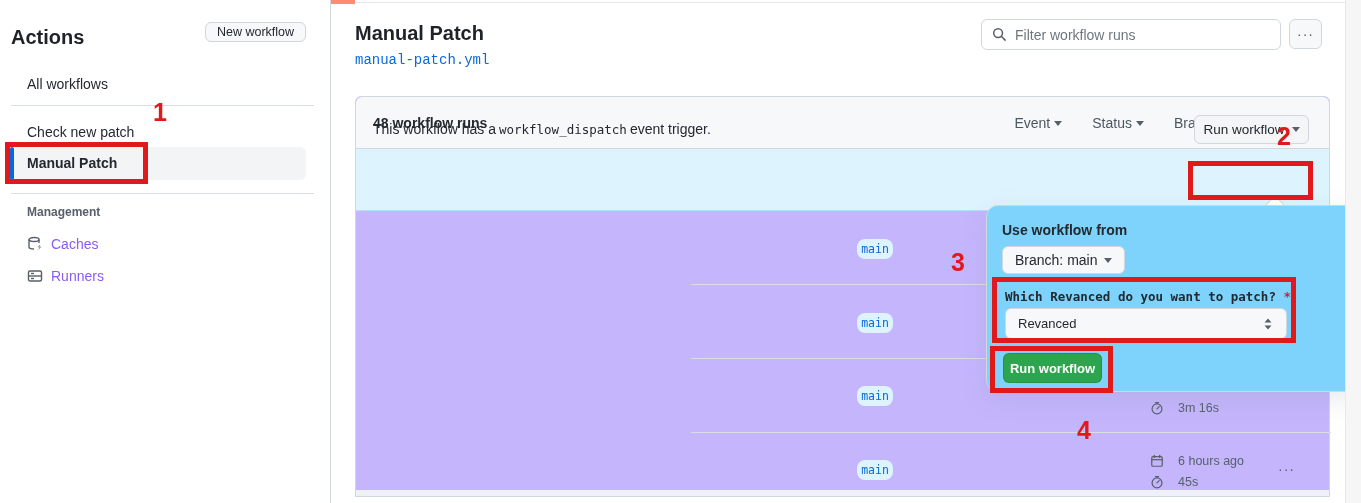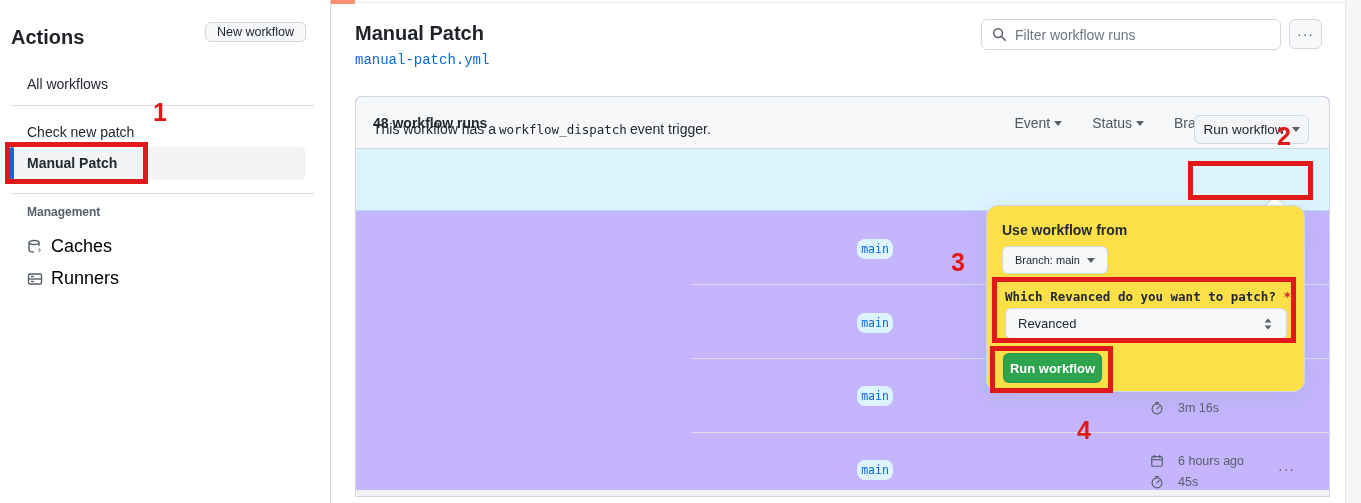--- a/index.html
+++ b/index.html
@@ -14,21 +14,21 @@
   
   .sidebar { position:absolute; left:0; top:0; width:330px; height:503px; background:#fff; }
   .sidebar-title { position:absolute; left:11px; top:26px; font-size:20px; font-weight:700; color:#1f2328; }
   .btn-light { display:inline-flex; align-items:center; justify-content:center; background:#f6f8fa; border:1px solid #d0d7de; border-radius:6px; color:#24292f; font-size:12.5px; font-weight:500; cursor:pointer; }
   .new-workflow { position:absolute; left:205px; top:22px; width:101px; height:20px; }
   .side-item { position:absolute; left:27px; font-size:14px; color:#24292f; cursor:pointer; }
   .divider-h { position:absolute; left:11px; width:303px; height:1px; background:#d8dee4; }
   .selected-pill { position:absolute; left:10px; top:147px; width:296px; height:33px; background:#f2f4f6; border-radius:6px; }
   .selected-bar { position:absolute; left:10px; top:147px; width:4px; height:33px; background:#0969da; border-radius:2px; }
   .mgmt-label { position:absolute; left:27px; top:205px; font-size:12px; font-weight:600; color:#57606a; }
-  .mgmt-item { position:absolute; left:27px; display:flex; align-items:center; gap:8px; font-size:18px; color:#000000; cursor:pointer; }
+  .mgmt-item { position:absolute; left:27px; display:flex; align-items:center; gap:8px; font-size:14px; color:#8b5cf6; cursor:pointer; }
   .mgmt-item svg { flex:0 0 auto; }
 
   .v-divider { position:absolute; left:330px; top:0; width:1px; height:503px; background:#d0d7de; }
 
   
   .page-title { position:absolute; left:355px; top:22px; font-size:20px; font-weight:600; color:#1f2328; }
   .yml-link { position:absolute; left:355px; top:52px; font-size:14px; color:#0969da; text-decoration:none; cursor:pointer;font-family:Liberation Mono, monospace; }
   .search-box { position:absolute; left:981px; top:19px; width:300px; height:31px; border:1px solid #d0d7de; border-radius:6px; background:#fff; display:flex; align-items:center; padding:0 10px; gap:8px; }
   .search-box input { border:none; outline:none; flex:1; font-size:14px; color:#24292f; font-family:"Liberation Sans", sans-serif; background:transparent; }
   .search-box input::placeholder { color:#6e7781; }
@@ -47,24 +47,24 @@
   .banner-text .code { font-family:"DejaVu Sans Mono", monospace; font-size:12.5px; padding:0 3px; }
   .run-workflow-toggle { position:absolute; left:838px; top:18px; width:115px; height:29px; gap:7px; font-size:13.5px; background:#f3f5f7; }
 
   .row-divider { position:absolute; height:1px; background:#d8dee4; left:335px; width:640px; }
   .branch-badge { position:absolute; left:501px; width:36px; height:20px; background:#ddf4ff; border-radius:8px; color:#0969da; font-family:"DejaVu Sans Mono", monospace; font-size:11.5px; display:flex; align-items:center; justify-content:center; cursor:pointer; }
   .meta { position:absolute; display:flex; align-items:center; gap:14px; font-size:12.5px; color:#57606a; }
   .row-kebab { position:absolute; left:922px; top:364px; font-size:14px; letter-spacing:1px; color:#57606a; cursor:pointer; border:none; background:none; }
   .table-footer-strip { position:absolute; left:0; bottom:0; width:100%; height:6px; background:#eff2f5; }
 
   
-  .run-dialog { position:absolute; left:986px; top:205px; width:319px; height:187px; background:#fde047; border:1px solid #d0d7de; border-radius:12px; box-shadow:0 8px 24px rgba(140,149,159,0.2); }
+  .run-dialog { position:absolute; left:986px; top:205px; width:376px; height:187px; background:#7dd3fc; border:1px solid #d0d7de; border-radius:12px; box-shadow:0 8px 24px rgba(140,149,159,0.2); }
   .dialog-caret { position:absolute; left:1268px; top:198px; width:14px; height:14px; background:#fff; border-left:1px solid #d0d7de; border-top:1px solid #d0d7de; transform:rotate(45deg); }
   .dialog-title { position:absolute; left:15px; top:16px; font-size:14px; font-weight:700; color:#24292f; }
-  .branch-btn { position:absolute; left:15px; top:40px; height:28px; padding:0 12px; gap:7px; font-size:11px; }
+  .branch-btn { position:absolute; left:15px; top:40px; height:28px; padding:0 12px; gap:7px; font-size:14px; }
   .dialog-label { position:absolute; left:18px; top:83px; font-family:"DejaVu Sans Mono", monospace; font-size:12.5px; font-weight:700; color:#24292f; }
   .dialog-label .req { color:#cf222e; }
   .dialog-select { position:absolute; left:18px; top:102px; width:282px; height:31px; background:#f6f8fa; border:1px solid #d0d7de; border-radius:6px; display:flex; align-items:center; padding:0 12px; font-size:13px; color:#24292f; cursor:pointer; }
   .updown { margin-left:auto; }
   .run-workflow-submit { position:absolute; left:16px; top:147px; width:99px; height:30px; background:#2da44e; color:#fff; border:1px solid rgba(27,31,36,0.15); border-radius:6px; font-size:13px; font-weight:600; display:flex; align-items:center; justify-content:center; cursor:pointer; }
 
   
   .ann-box { position:absolute; border:5px solid #e01a1a; pointer-events:none; }
   .ann-num { position:absolute; color:#e01a1a; font-weight:700; font-size:25px; pointer-events:none; }
 

